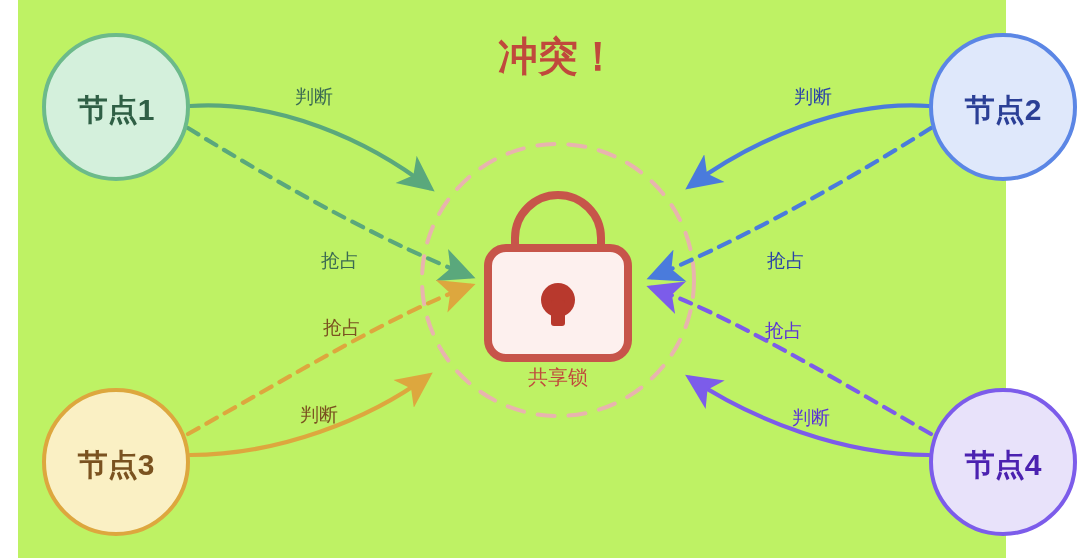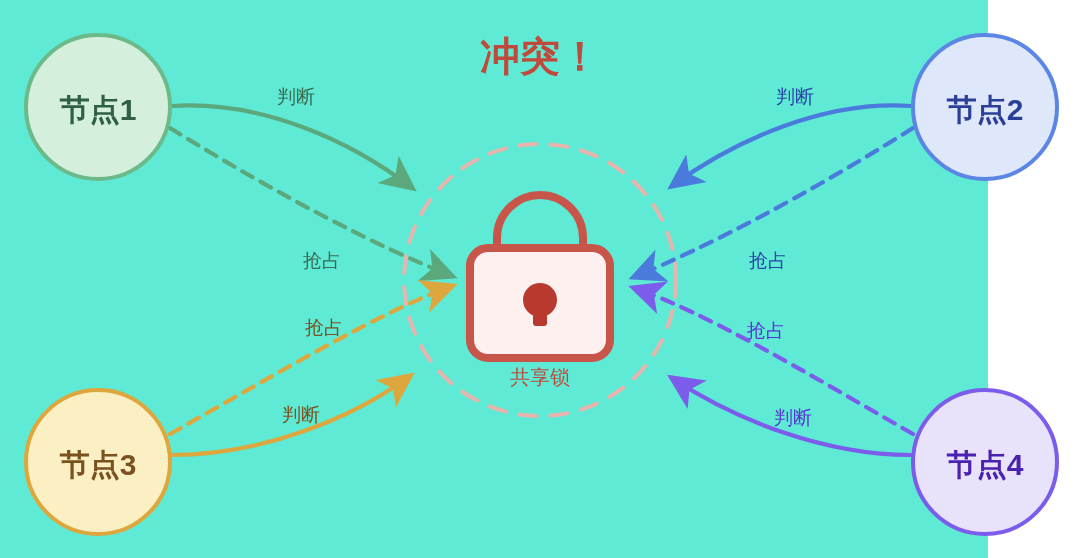--- a/index.html
+++ b/index.html
@@ -1,20 +1,20 @@
 <!DOCTYPE html>
 <html><head>
 <meta charset="utf-8">
 <style>
   html,body{margin:0;padding:0;background:#ffffff;}
   body{
     width:1080px;height:558px;overflow:hidden;
     font-family:"Liberation Sans","DejaVu Sans",sans-serif;
   }
-  #stage{position:relative;width:988px;height:558px;background:#5eead4;}
+  #stage{position:relative;width:988px;height:558px;background:#bef264;margin-left:18px;}
   #scene{position:absolute;inset:0;}
   .node-label{
     font-weight:bold;
     font-size:30px;
     dominant-baseline:central;
     text-anchor:middle;
   }
   .edge-label{
     font-size:19px;
     text-anchor:middle;

